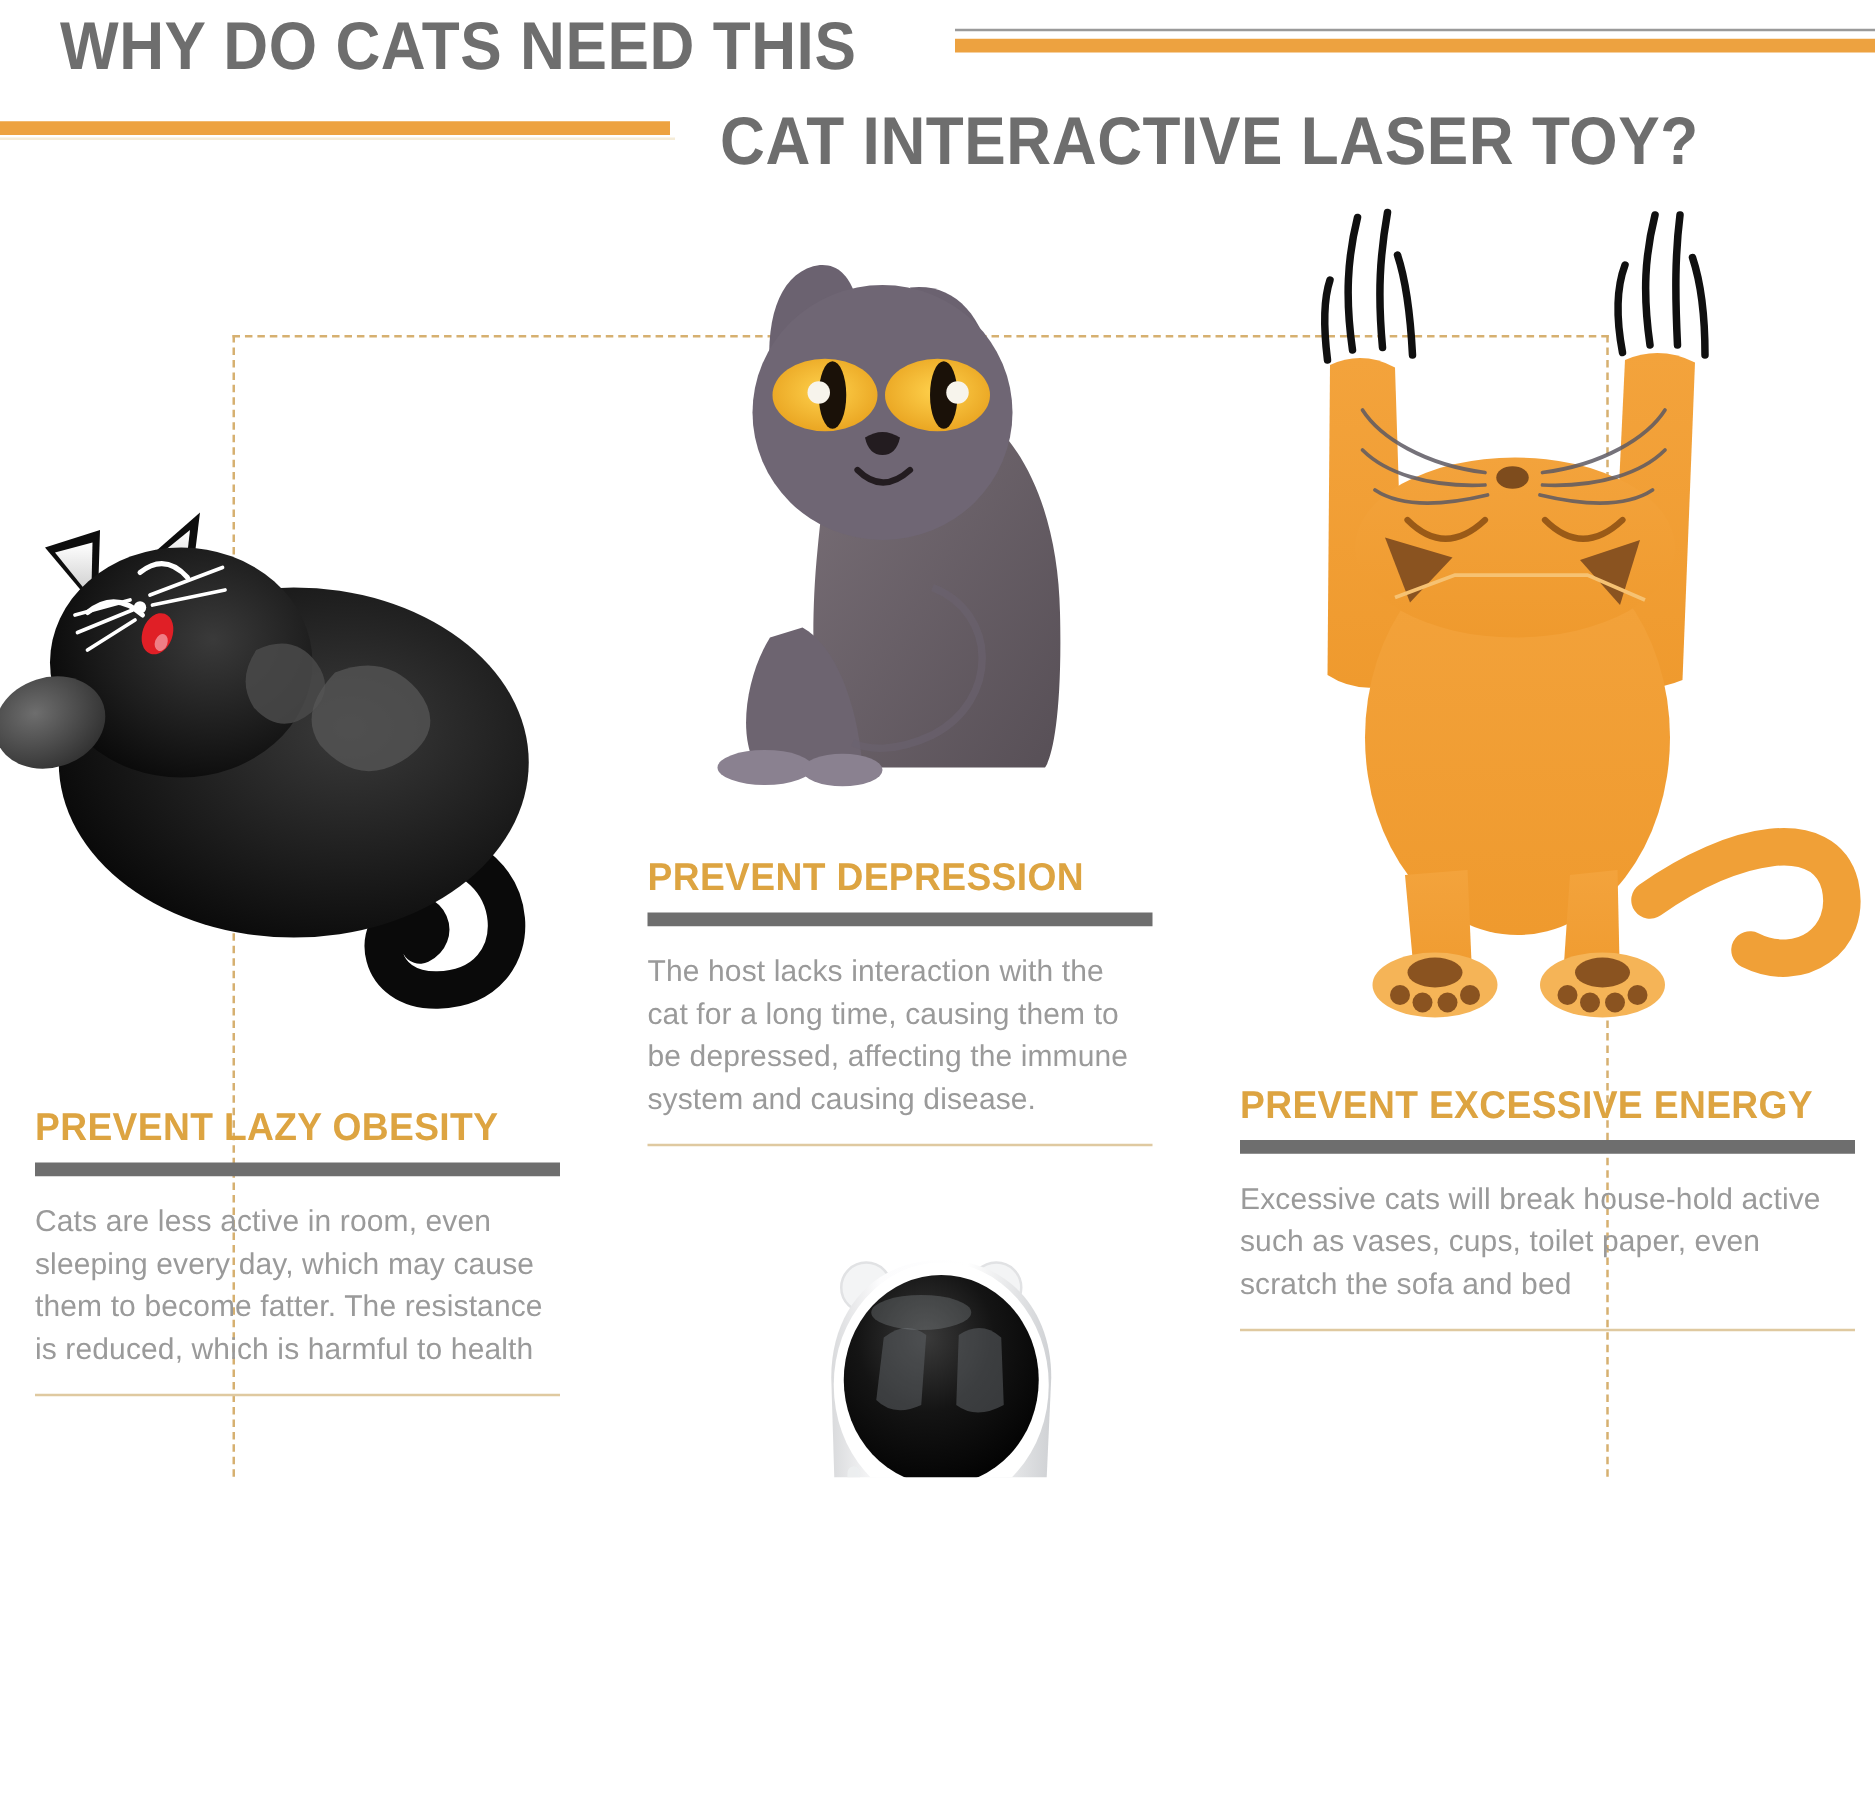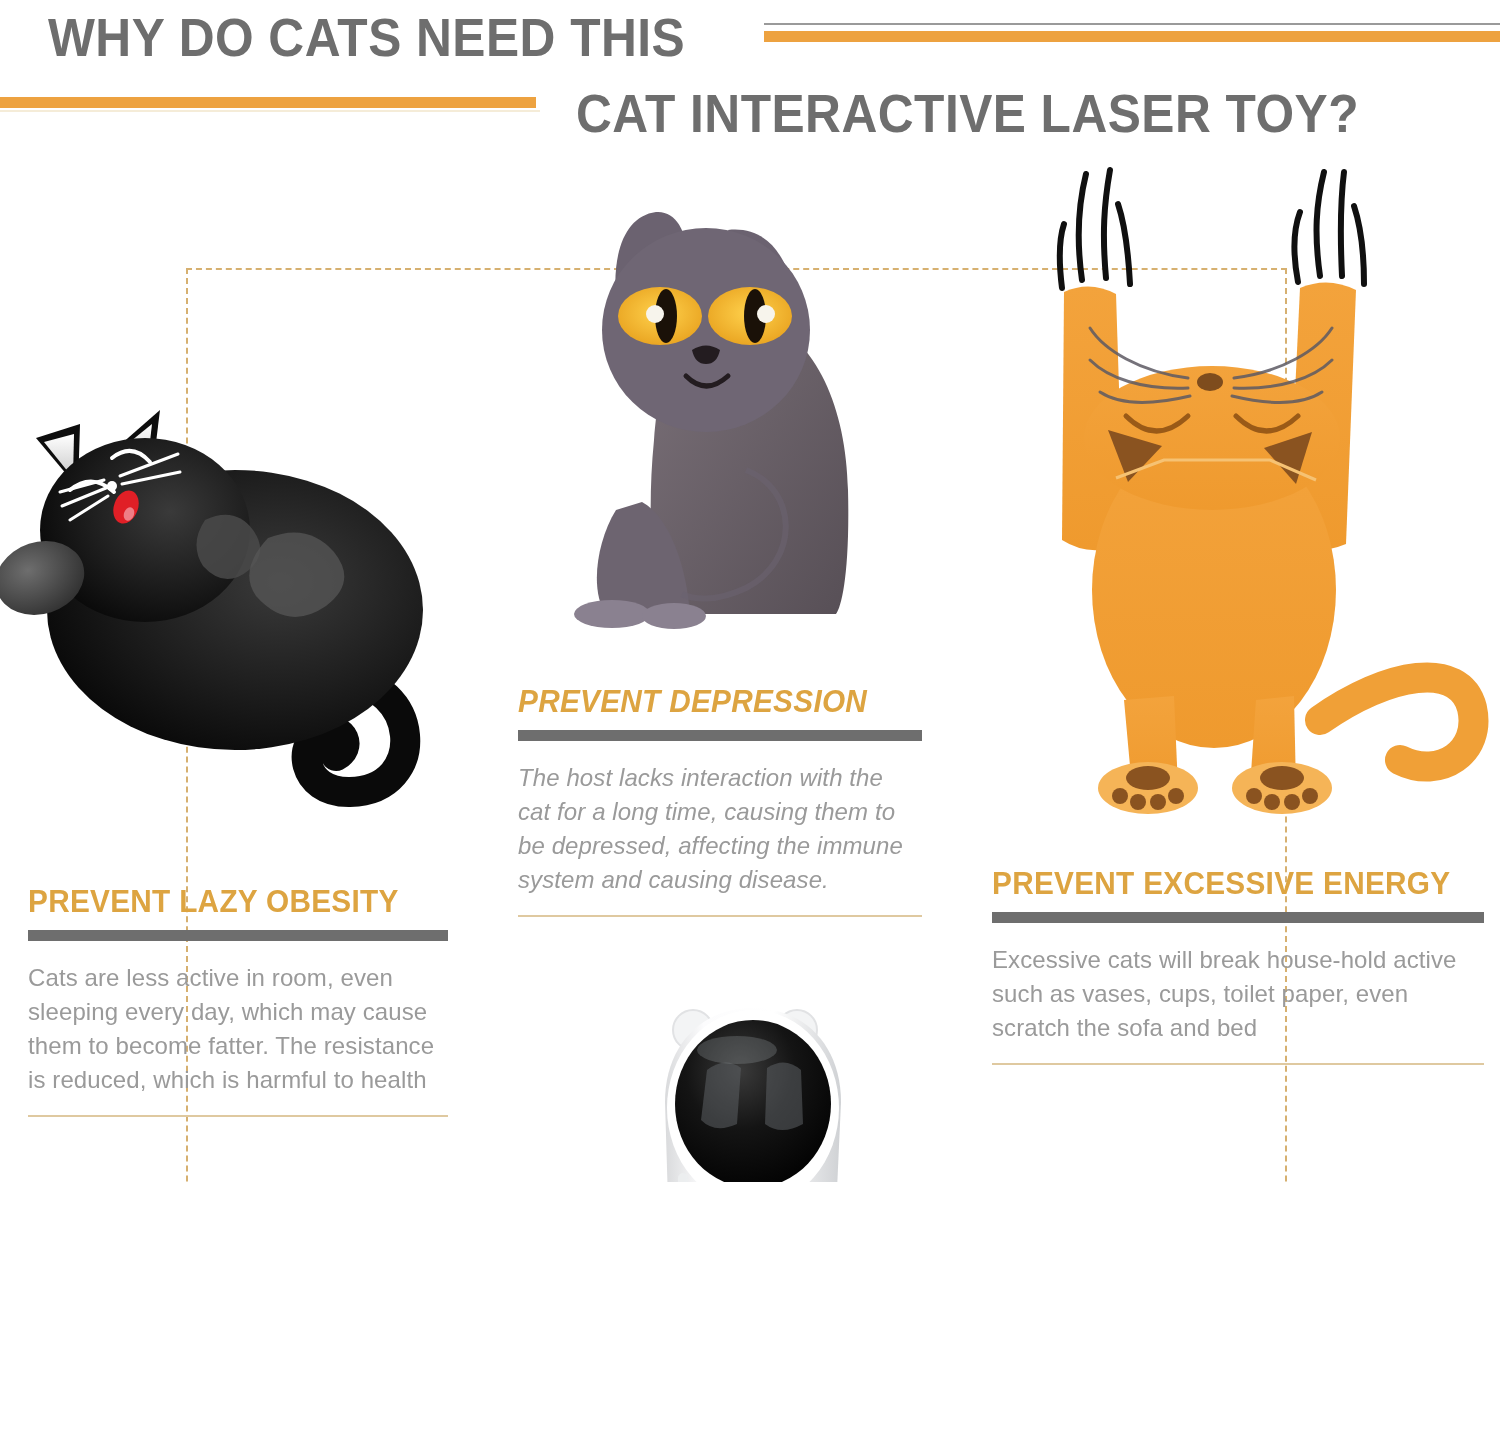--- a/index.html
+++ b/index.html
@@ -84,21 +84,21 @@
     margin-top: 20px;
     letter-spacing: 0.1px;
   }
   .rule-tan {
     height: 2px;
     background: #dfc9a0;
     margin-top: 18px;
   }
 
   #block-obesity { left: 28px;  top: 868px; width: 420px; margin-top: 16px; }
-  #block-depression { left: 518px; top: 684px; width: 404px; font-style: italic; }
+  #block-depression { left: 518px; top: 684px; width: 404px; }
   #block-energy  { left: 992px; top: 866px; width: 492px; }
 
   
   .illus { position: absolute; }
   #cat-black   { left: 0px;    top: 380px; }
   #cat-gray    { left: 550px;  top: 190px; }
   #cat-orange  { left: 1020px; top: 160px; }
   #laser-toy   { left: 645px;  top: 998px; }
 </style>
 </head>

